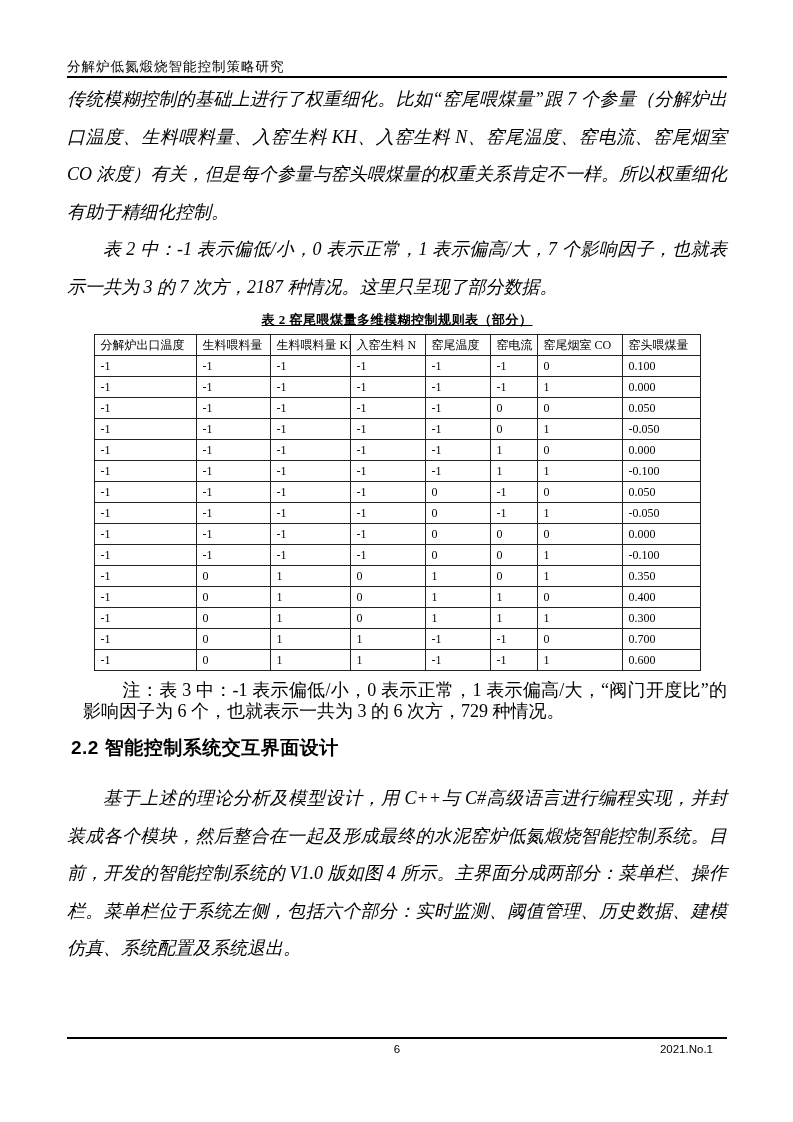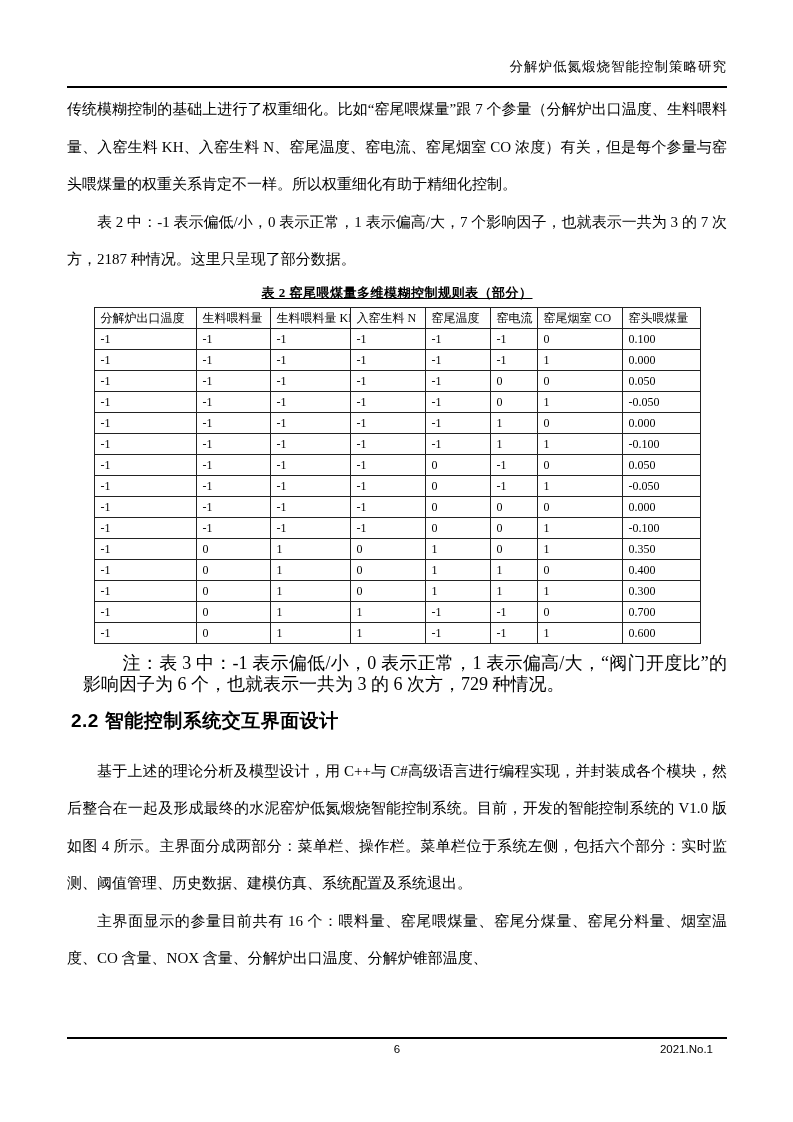--- a/index.html
+++ b/index.html
@@ -11,32 +11,33 @@
     color: #000;
     font-family: "Liberation Serif", "DejaVu Serif", serif;
     overflow: hidden;
   }
   .content {
     position: absolute;
     left: 67px; right: 66px; top: 0;
   }
   .running-header {
     padding-top: 58px;
-    text-align: right;
+    text-align: left;
     font-size: 13.5px;
     letter-spacing: 1px;
     line-height: 18px;
     border-bottom: 2px solid #000;
-    padding-bottom: 10px;
+    padding-bottom: 0;
   }
   .para {
-    font-size: 15px;
+    font-size: 18px;
     line-height: 37.5px;
     text-align: justify;
     margin: 0;
+    font-style: italic;
   }
   .para.indent { text-indent: 2em; }
   .first-block { margin-top: 3px; }
   .table-caption {
     margin-top: 5px;
     text-align: center;
     font-size: 13px;
     font-weight: bold;
     line-height: 17px;
     letter-spacing: 0.5px;
@@ -284,21 +285,20 @@
           </tr>
         </tbody>
     </table>
 
     <p class="table-note">注：表 3 中：-1 表示偏低/小，0 表示正常，1 表示偏高/大，“阀门开度比”的影响因子为 6 个，也就表示一共为 3 的 6 次方，729 种情况。</p>
 
     <h2 class="section-heading">2.2 智能控制系统交互界面设计</h2>
 
     <p class="para indent after-heading">基于上述的理论分析及模型设计，用 C++与 C#高级语言进行编程实现，并封装成各个模块，然后整合在一起及形成最终的水泥窑炉低氮煅烧智能控制系统。目前，开发的智能控制系统的 V1.0 版如图 4 所示。主界面分成两部分：菜单栏、操作栏。菜单栏位于系统左侧，包括六个部分：实时监测、阈值管理、历史数据、建模仿真、系统配置及系统退出。</p>
 
-    <p class="para indent">主界面显示的参量目前共有 16 个：喂料量、窑尾喂煤量、窑尾分煤量、窑尾分料量、烟室温度、CO 含量、NOX 含量、分解炉出口温度、分解炉锥部温度、</p>
 
   </div>
 
   <div class="footer">
     <span class="page-num">6</span>
     <span class="issue">2021.No.1</span>
   </div>
 </div>
 
 </body></html>

